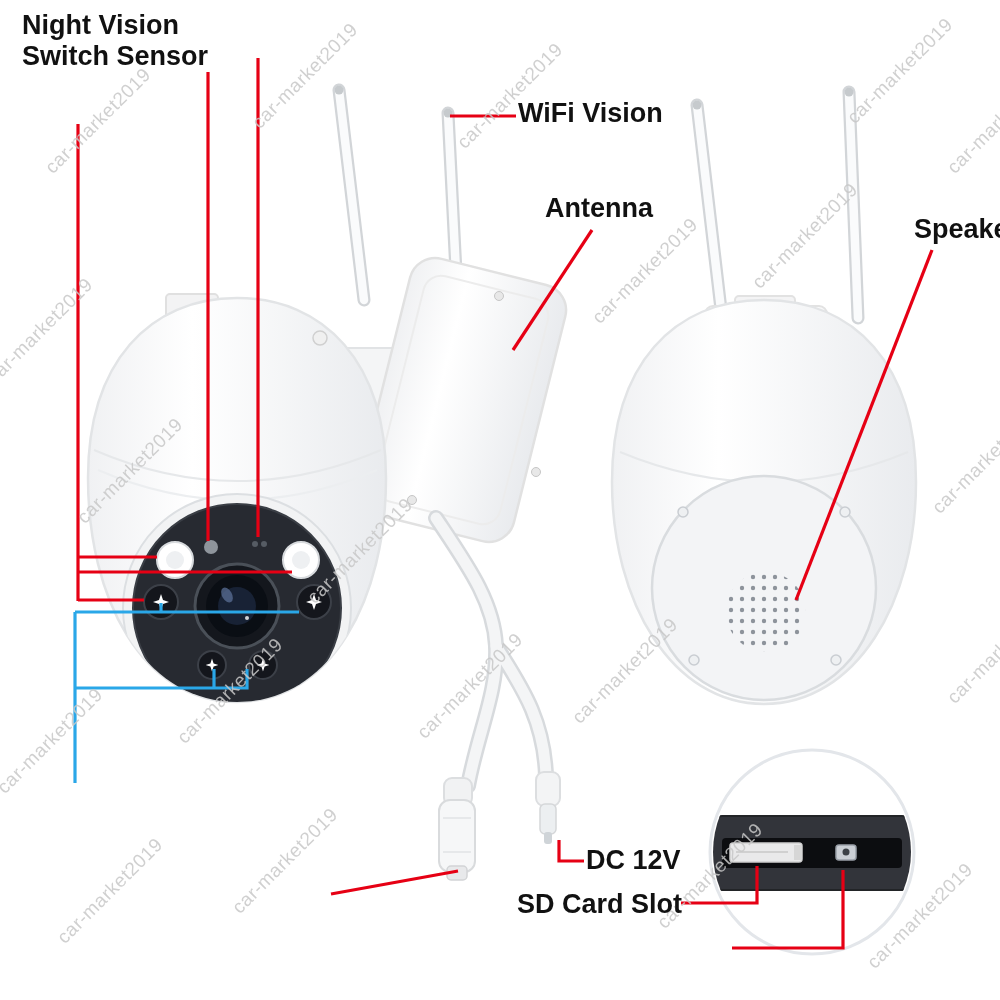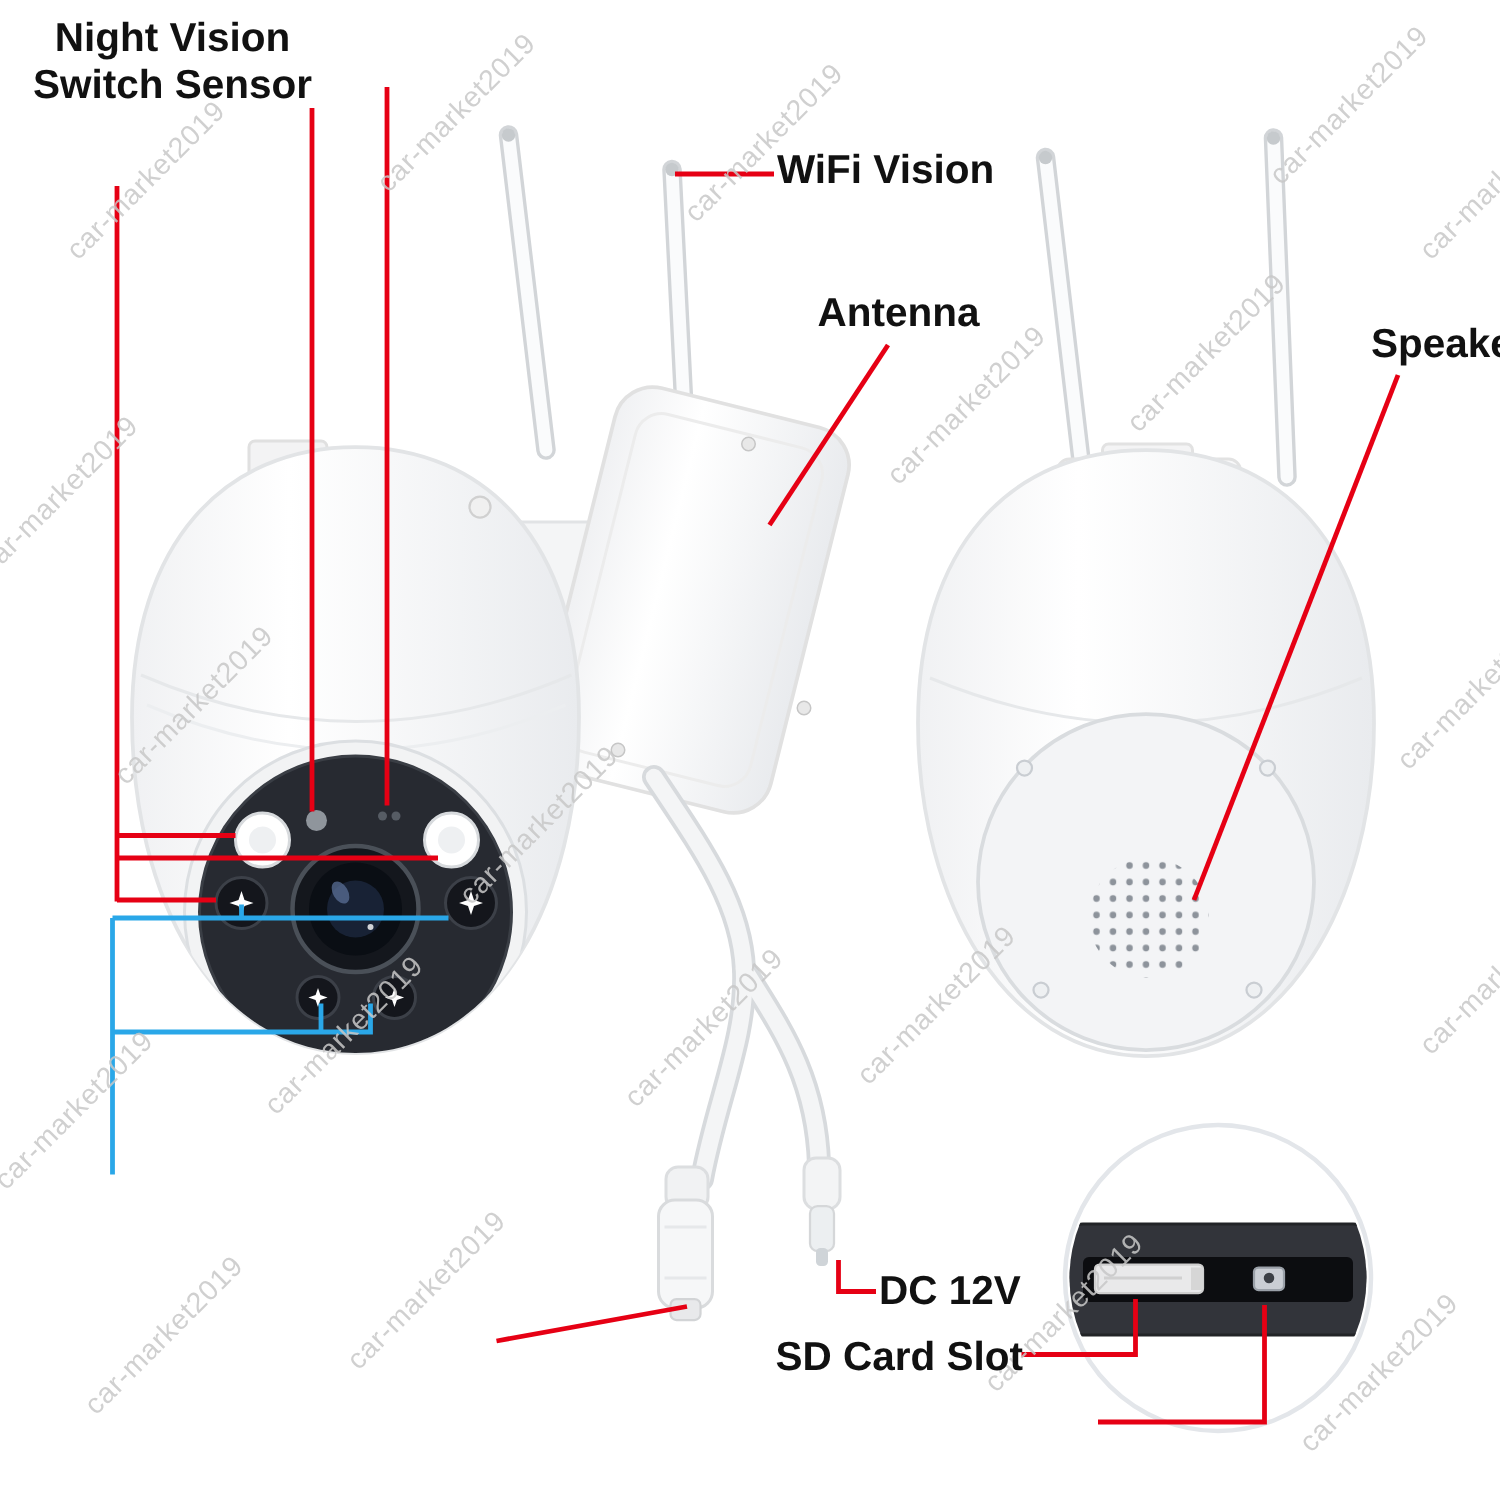--- a/index.html
+++ b/index.html
@@ -4,21 +4,21 @@
 <style>
   html,body{margin:0;padding:0;background:#ffffff;}
   .stage{position:relative;width:1000px;height:1000px;background:#ffffff;overflow:hidden;
          font-family:"Liberation Sans",sans-serif;}
   .stage svg{position:absolute;left:0;top:0;z-index:1;}
   .watermarks{position:absolute;inset:0;z-index:2;pointer-events:none;}
   .wm{position:absolute;transform:rotate(-45deg);font-size:19px;letter-spacing:.5px;
       color:var(--watermark,#c8c8c8);opacity:.85;white-space:nowrap;}
   .labels{position:absolute;inset:0;z-index:3;}
   .label{position:absolute;font-weight:700;font-size:27px;line-height:1.16;
-         color:var(--label-text,#111);white-space:pre-line;text-align:center;}
+         color:var(--label-text,#111);white-space:pre-line;}
   
   .red-line{stroke:var(--callout-red,#e60014);stroke-width:3.2;fill:none;}
   .blue-line{stroke:var(--callout-blue,#2aa7e8);stroke-width:3.2;fill:none;}
   .ant-out{stroke:#d2d5d8;stroke-width:13;stroke-linecap:round;}
   .ant-in{stroke:#fafbfc;stroke-width:8.5;stroke-linecap:round;}
   .cable-out{stroke:#d7dadd;stroke-width:16;fill:none;stroke-linecap:round;}
   .cable-in{stroke:#f4f5f6;stroke-width:11;fill:none;stroke-linecap:round;}
 </style>
 </head>
 <body>

